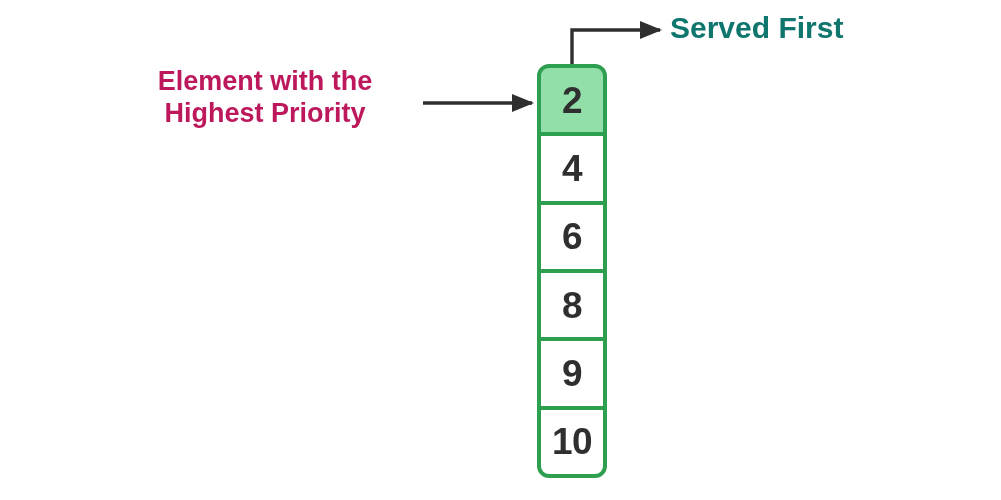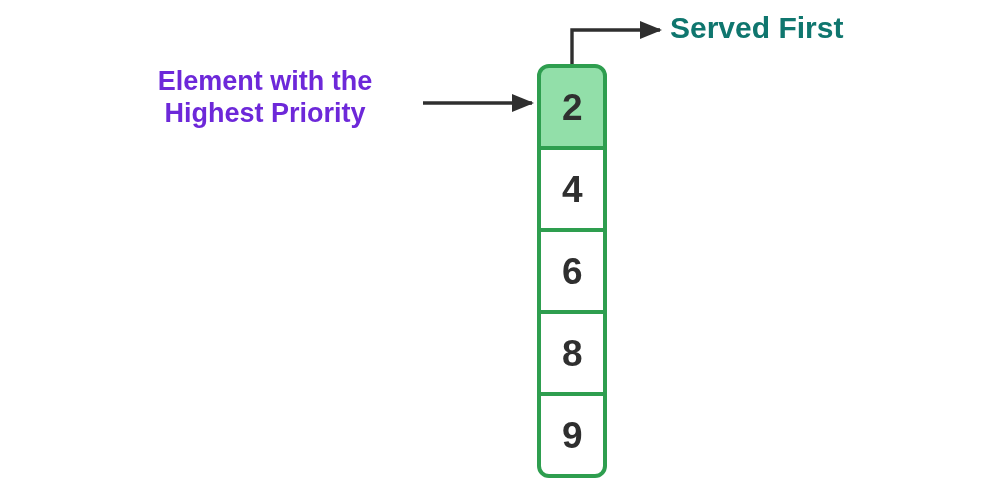--- a/index.html
+++ b/index.html
@@ -70,21 +70,21 @@
   
   .label-left {
     position: absolute;
     left: 110px;
     top: 66px;
     width: 310px;
     text-align: center;
     font-size: 27px;
     font-weight: 700;
     line-height: 1.18;
-    color: #6d28d9;
+    color: #be185d;
     white-space: pre-line;
   }
 
   .label-top {
     position: absolute;
     left: 670px;
     top: 13px;
     font-size: 30px;
     font-weight: 700;
     line-height: 1;
@@ -121,20 +121,23 @@
     </div>
     <div class="queue-cell">
       <span class="cell-value">6</span>
     </div>
     <div class="queue-cell">
       <span class="cell-value">8</span>
     </div>
     <div class="queue-cell">
       <span class="cell-value">9</span>
     </div>
+    <div class="queue-cell">
+      <span class="cell-value">10</span>
+    </div>
   </div>
 
   <svg id="arrows" viewBox="0 0 1001 500">
     <defs>
       <marker id="arrowhead" markerWidth="7" markerHeight="7" refX="6" refY="3.1" orient="auto" markerUnits="strokeWidth">
         <path d="M0,0.4 L6.6,3.1 L0,5.8 z" fill="#2f2f2f"></path>
       </marker>
     </defs>
 
     <line x1="423" y1="103" x2="532" y2="103" stroke="#2f2f2f" stroke-width="3.4" marker-end="url(#arrowhead)"></line>

